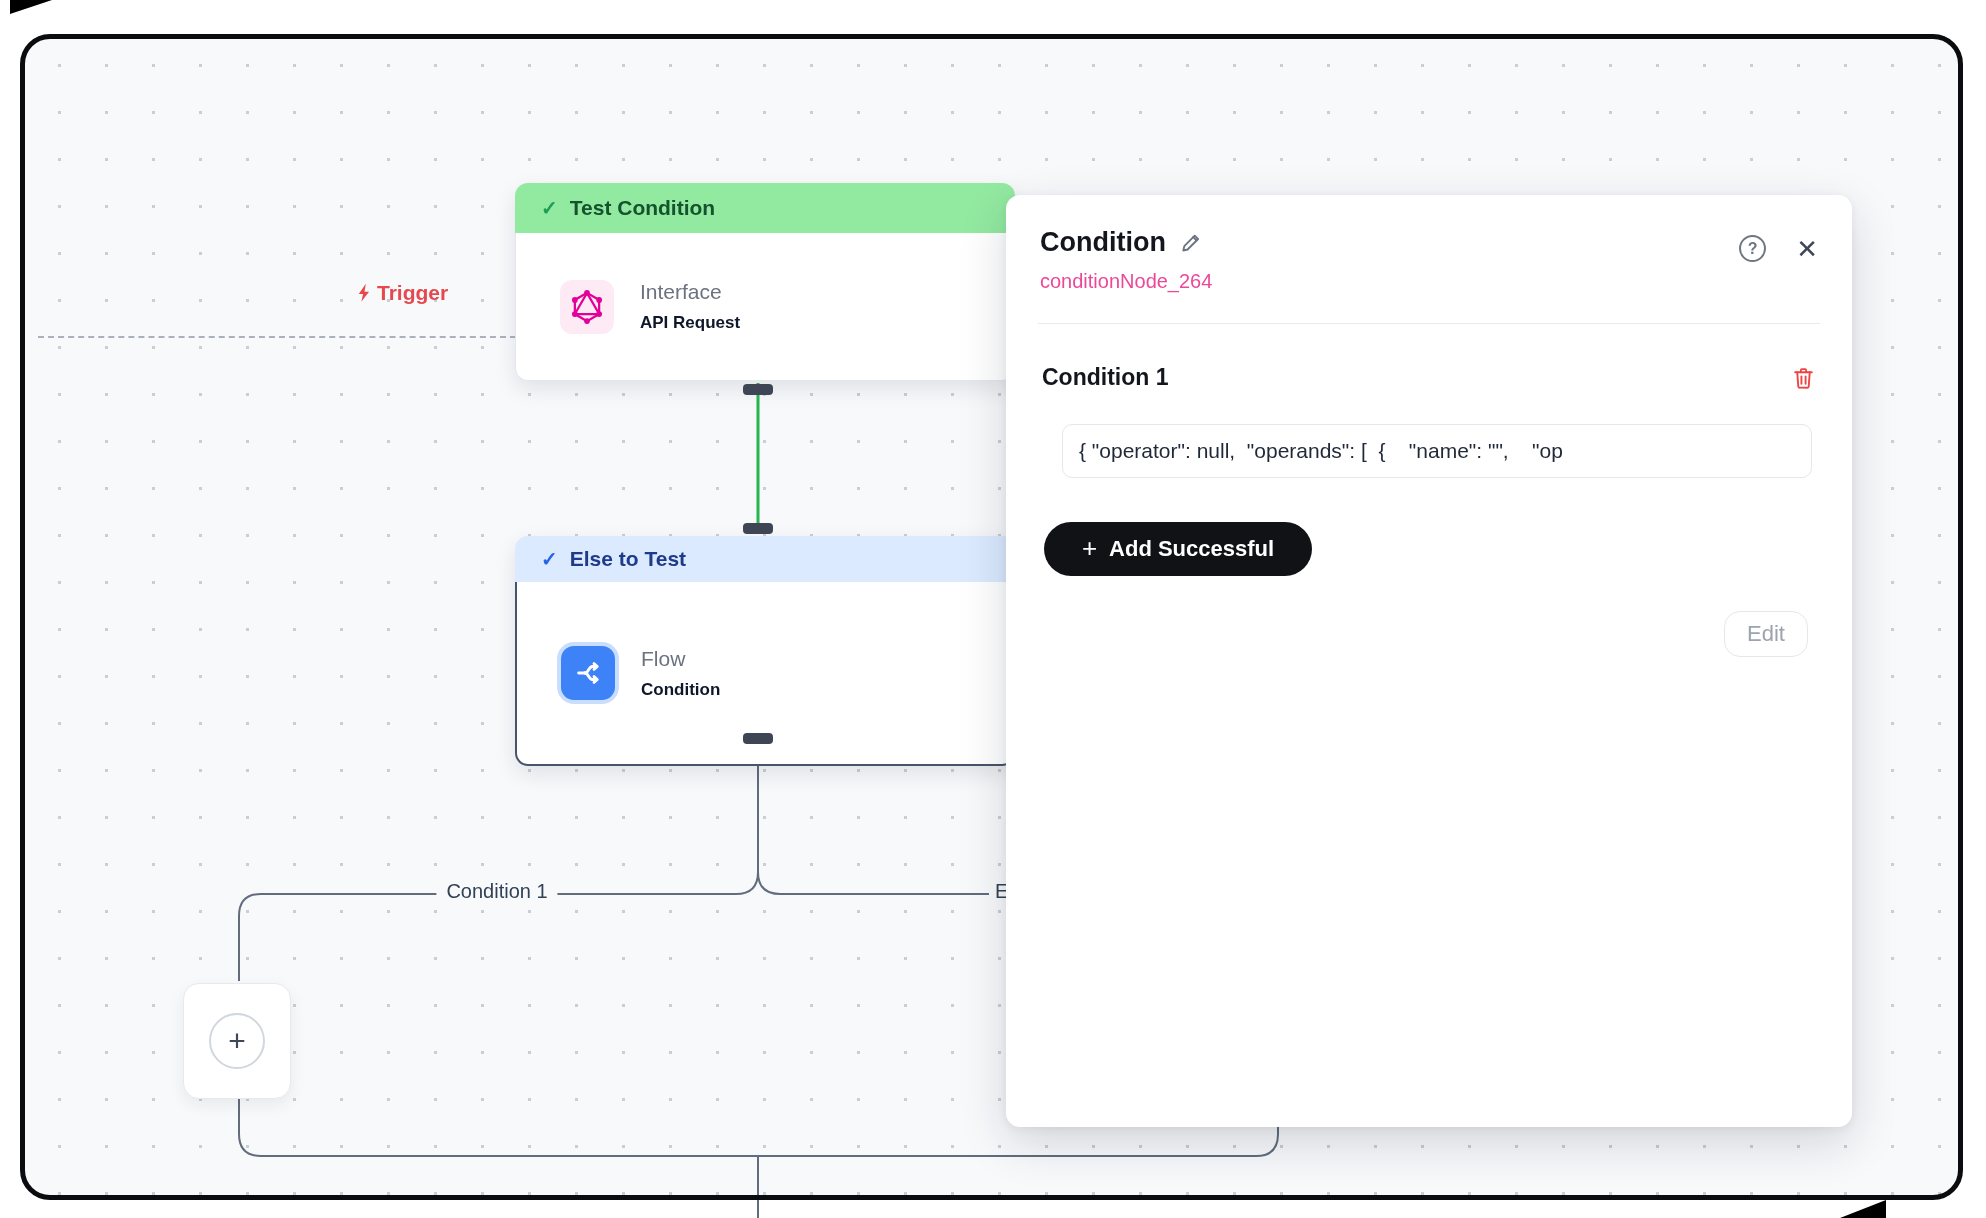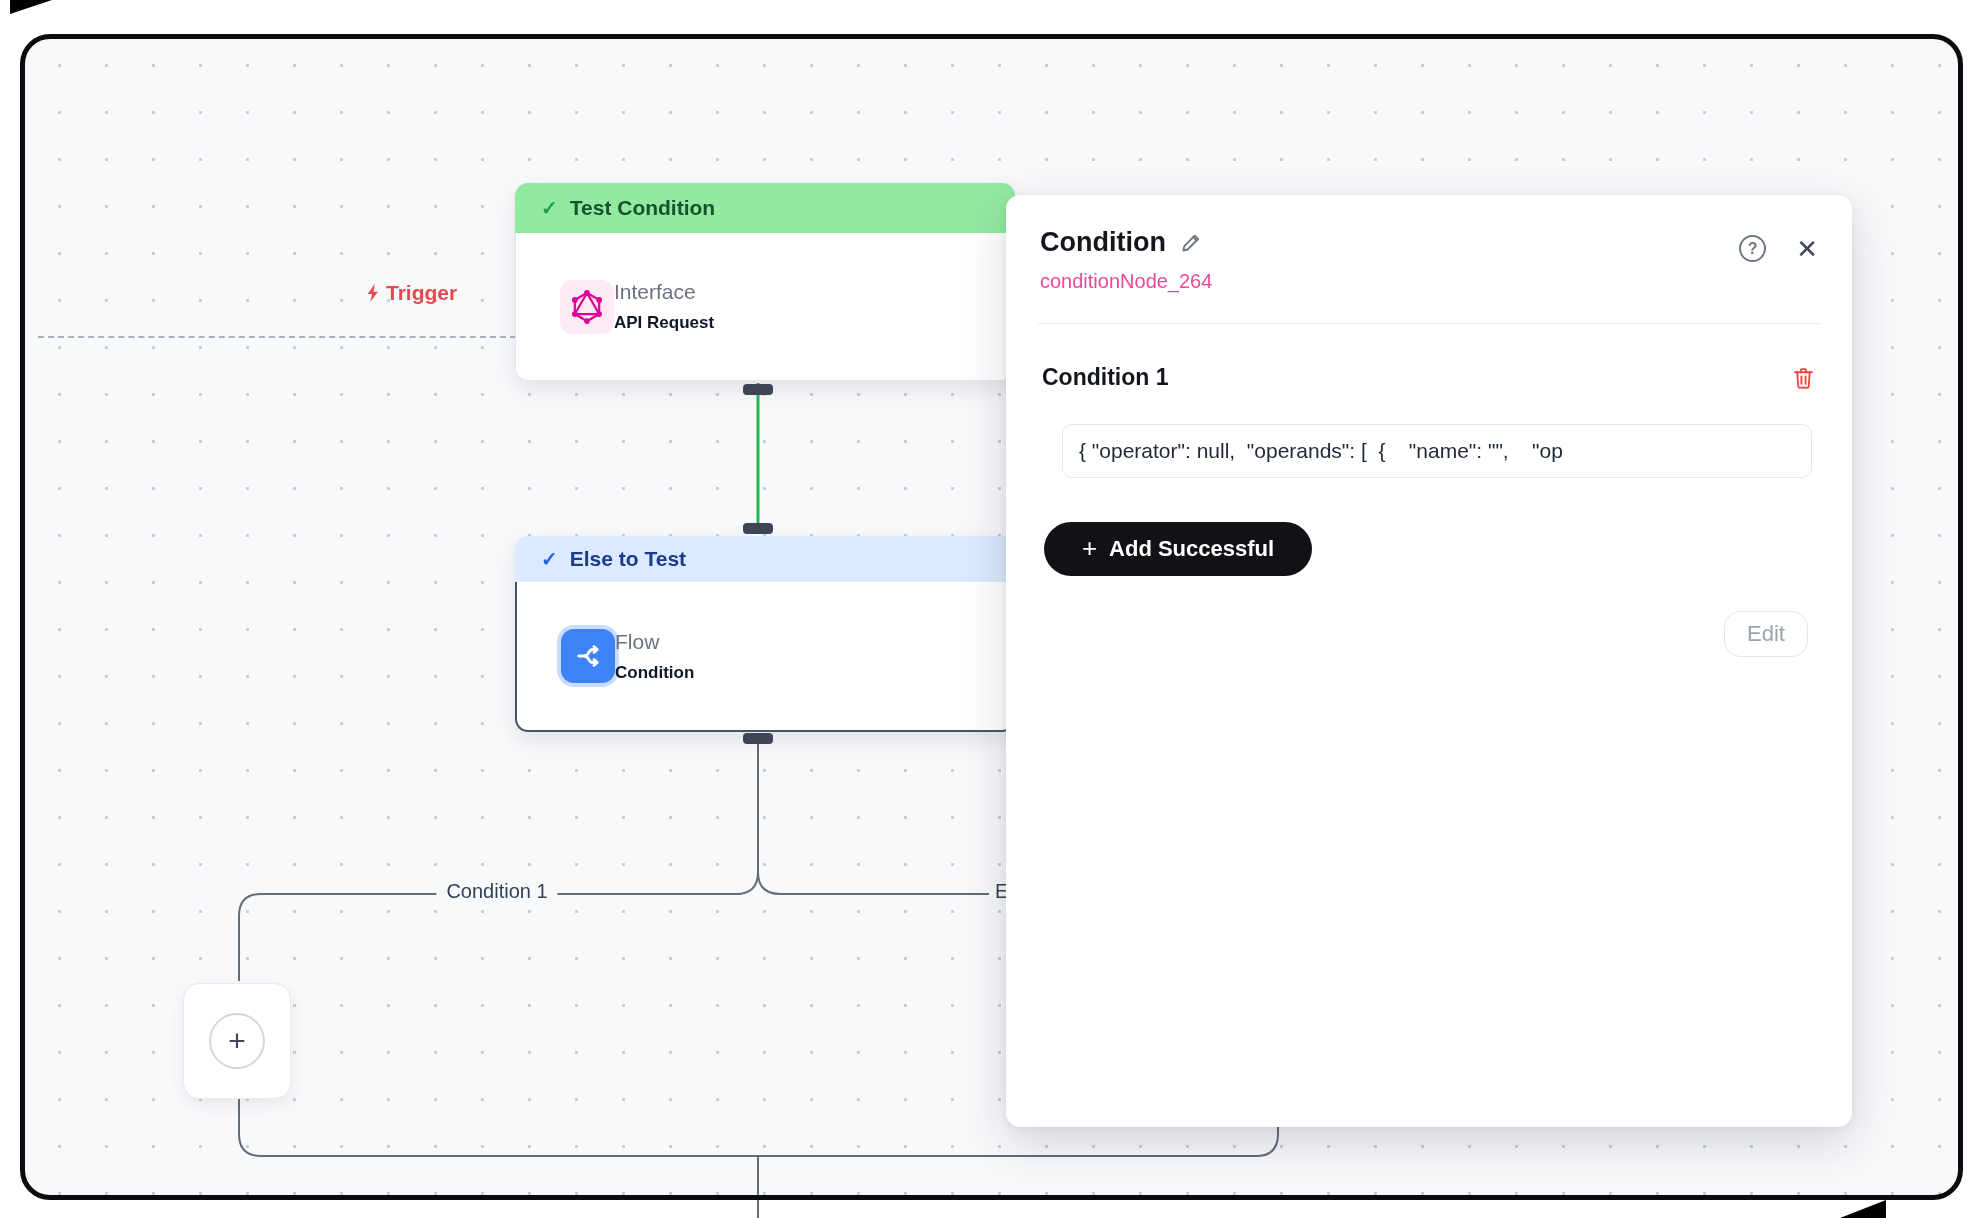--- a/index.html
+++ b/index.html
@@ -26,21 +26,21 @@
   .mark-br{position:absolute;left:1840px;top:1200px;width:46px;height:18px;background:#000;
     clip-path:polygon(100% 0,100% 100%,0 100%);z-index:30;}
 
   
   svg.edges{position:absolute;left:0;top:0;z-index:5;}
   .dashed-line{
     position:absolute;left:38px;top:336px;width:478px;height:0;
     border-top:2px dashed #aab1bd;z-index:4;
   }
   .trigger{
-    position:absolute;left:364px;top:281px;z-index:6;
+    position:absolute;left:355px;top:281px;z-index:6;
     display:flex;align-items:center;gap:2px;
     font-size:21px;font-weight:700;color:#e5484d;
   }
   .edge-label{
     position:absolute;z-index:6;background:#f8f9fb;
     padding:3px 10px;font-size:20px;color:#334155;white-space:nowrap;
   }
   #label-cond1{left:497px;top:877px;transform:translateX(-50%);}
   #label-else{left:989px;top:877px;padding:3px 6px;}
 
@@ -50,23 +50,23 @@
   #node-api{top:183px;}
   #node-condition{top:536px;}
   .banner{display:flex;align-items:center;gap:12px;padding:0 26px;
     font-weight:700;border-radius:13px 13px 0 0;}
   .banner-green{height:50px;background:#92e9a0;color:#14532d;font-size:21px;}
   .banner-green .check-glyph{color:#1f9d55;}
   .banner-blue{height:46px;background:#dbeafe;color:#1e3a8a;font-size:21px;}
   .banner-blue .check-glyph{color:#2563eb;}
   .check-glyph{font-size:20px;font-weight:700;}
   .card{background:#ffffff;border-radius:0 0 13px 13px;
-    display:flex;align-items:center;padding-left:44px;box-sizing:border-box;}
+    display:flex;align-items:center;gap:26px;padding-left:44px;box-sizing:border-box;}
   .card-api{height:148px;border:1px solid #e3e6eb;border-top:none;}
-  .card-cond{height:150px;border:2px solid #46556b;border-top:none;}
+  .card-cond{height:184px;border:2px solid #46556b;border-top:none;}
   .node-cat{font-size:21px;color:#6b7280;margin-bottom:9px;}
   .node-title{font-size:17px;font-weight:700;color:#0f172a;}
   .icon-pink{width:54px;height:54px;border-radius:12px;background:#fdeaf5;
     display:flex;align-items:center;justify-content:center;flex:0 0 auto;}
   .icon-blue{width:54px;height:54px;border-radius:13px;background:#3d82f6;
     box-shadow:0 0 0 4px #c9ddfd;display:flex;align-items:center;justify-content:center;flex:0 0 auto;}
   .handle{position:absolute;left:743px;width:30px;height:11px;border-radius:4px;
     background:#3e4656;z-index:7;}
   #handle-1{top:384px;} #handle-2{top:523px;} #handle-3{top:733px;}
 

